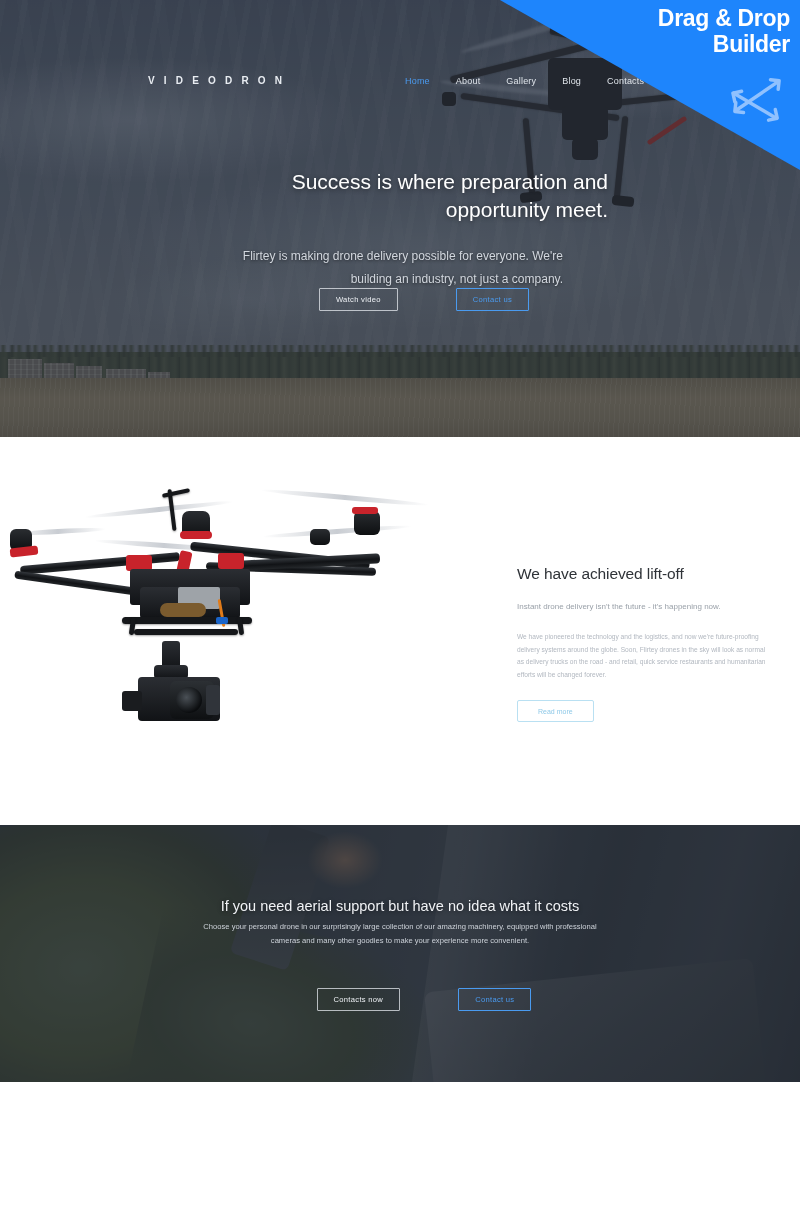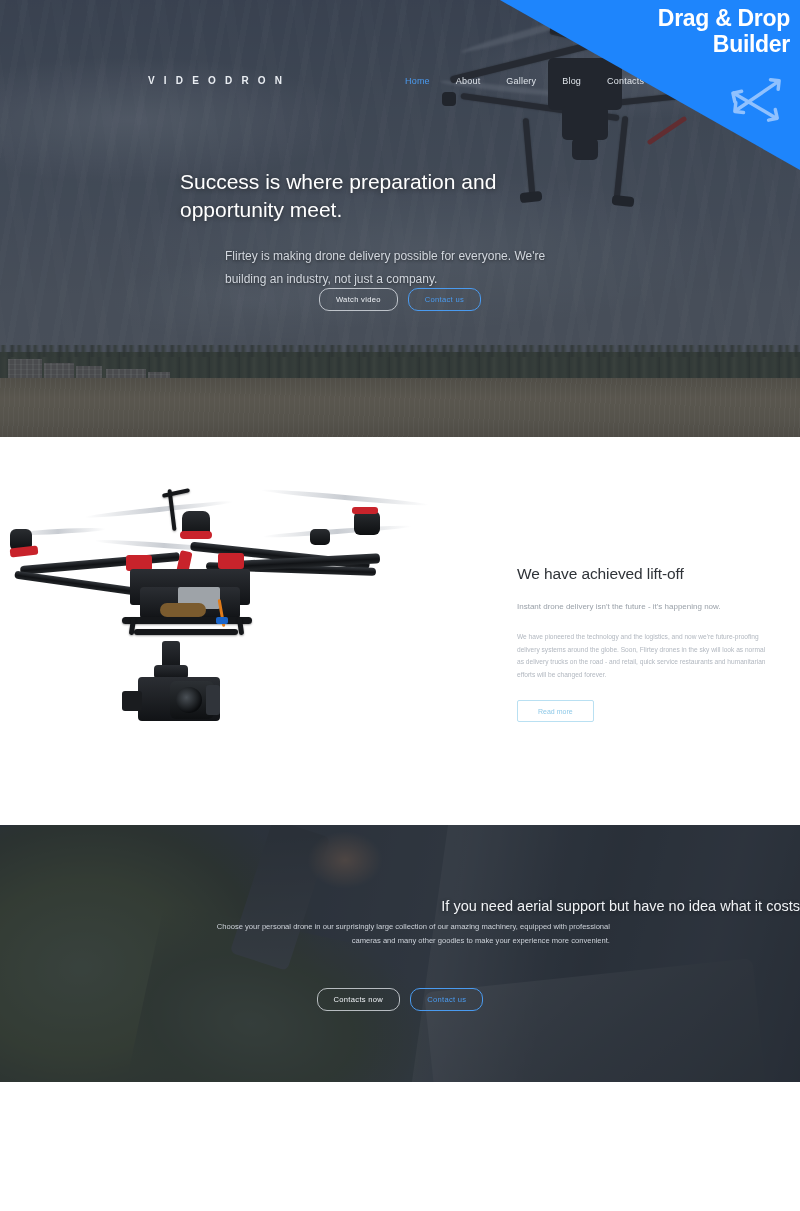--- a/index.html
+++ b/index.html
@@ -71,34 +71,34 @@
   .site-header { position: absolute; left: 0; top: 62px; width: 800px; height: 40px; z-index: 6; }
   .logo {
     position: absolute; left: 148px; top: 75px; z-index: 7;
     color: #e9edf2; font-size: 10px; letter-spacing: 3.2px; font-weight: 600;
   }
   .nav { position: absolute; left: 405px; top: 76px; z-index: 7; display: flex; gap: 26px; }
   .nav a { color: #dfe4ea; font-size: 9px; text-decoration: none; letter-spacing: .2px; }
   .nav a.active { color: #4a9bf0; }
 
   
-  .hero-copy { position: absolute; left: 0; top: 168px; width: 780px; text-align: left; z-index: 5; }
+  .hero-copy { position: absolute; left: 8px; top: 168px; width: 780px; text-align: right; z-index: 5; }
   .hero-title {
     color: #fff; font-size: 21px; font-weight: 400; line-height: 1.32;
     text-shadow: 0 1px 5px rgba(0,0,0,.45); max-width: 420px; margin: 0 auto;
   }
   .hero-sub {
     margin: 22px auto 4px; max-width: 330px; color: #d2d7de; font-size: 12px;
     line-height: 1.85; text-shadow: 0 1px 3px rgba(0,0,0,.5);
   }
   .btn-row { position: absolute; left: 0; top: 288px; width: 800px; display: flex; justify-content: center; gap: 10px; z-index: 5; }
   .btn {
     display: inline-flex; align-items: center; justify-content: center;
-    height: 23px; padding: 0 16px; border-radius: 10px; font-size: 7.6px;
-    letter-spacing: .3px; cursor: pointer; background: transparent;
+    height: 23px; padding: 0 16px; border-radius: 1px; font-size: 7.6px;
+    letter-spacing: .3px; cursor: pointer; background: transparent; margin-left: 48px;
   }
   .btn-ghost { border: 1px solid rgba(230,234,239,.75); color: #eef1f5; }
   .btn-blue  { border: 1px solid #4a9bf0; color: #4a9bf0; }
 
   
   .ribbon { position: absolute; right: 0; top: 0; width: 300px; height: 170px; z-index: 20; overflow: hidden; pointer-events: none; }
   .ribbon-tri {
     position: absolute; right: 0; top: 0; width: 300px; height: 170px;
     background: #1e85fc;
     clip-path: polygon(100% 0, 100% 100%, 0 0);
@@ -173,21 +173,21 @@
     position: absolute; left: 430px; top: 150px; width: 330px; height: 130px;
     background: linear-gradient(145deg, #5a6067, #3a4046 60%, #2b3136);
     border-radius: 8px; transform: rotate(-6deg); opacity: .85;
   }
   .ap-light {
     position: absolute; left: 430px; top: 0; width: 120px; height: 257px;
     background: linear-gradient(90deg, rgba(255,255,255,.10), rgba(255,255,255,0));
     transform: skewX(-8deg);
   }
   .aerial-overlay { position: absolute; inset: 0; background: rgba(40,46,56,.62); }
-  .aerial-copy { position: absolute; left: 0; top: 73px; width: 800px; text-align: right; }
+  .aerial-copy { position: absolute; left: 0; top: 73px; width: 800px; text-align: center; }
   .aerial-title { color: #f0f2f5; font-size: 14.5px; font-weight: 400; text-shadow: 0 1px 4px rgba(0,0,0,.45); }
   .aerial-sub { margin: 6px auto 0; max-width: 420px; color: #cdd2d9; font-size: 7.6px; line-height: 1.78; }
   .aerial-btn-row { position: absolute; left: 0; top: 163px; width: 800px; display: flex; justify-content: center; gap: 10px; }
 
   
   .sec-flying { position: absolute; left: 0; top: 1082px; width: 800px; height: 129px; background: #fff; }
   .flying-title { position: absolute; left: 0; top: 78px; width: 800px; text-align: center; color: #34383d; font-size: 15.5px; font-weight: 400; }
   .flying-sub { position: absolute; left: 200px; top: 110px; width: 400px; text-align: center; color: #a9afb6; font-size: 6.4px; line-height: 1.85; }
 </style>
 </head>

